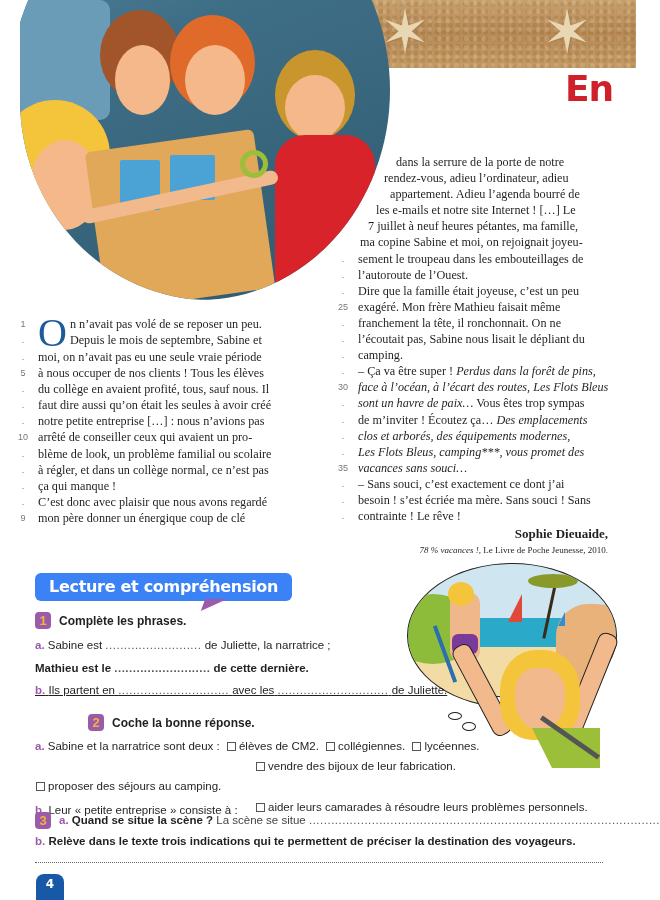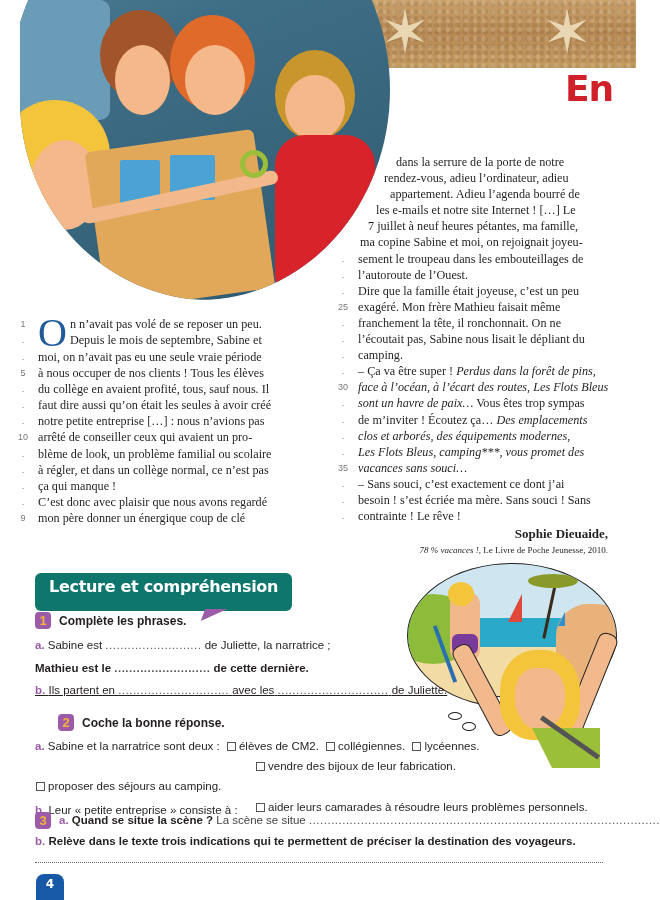--- a/index.html
+++ b/index.html
@@ -50,22 +50,22 @@
     .dropcap {
       float: left; font-size: 40px; line-height: 32px; color: #1f5a9a;
       margin-right: 3px; margin-top: 1px; font-family: "Liberation Serif", serif;
     }
     .it { font-style: italic; }
     .author { text-align: right; font-weight: bold; font-size: 13px; margin-top: 2px; }
     .source { text-align: right; font-size: 9px; font-style: normal; }
 
     
     .section-bubble {
-      position: absolute; left: 35px; top: 573px; height: 38px; padding: 0 14px;
-      background: #0f766e; border-radius: 6px;
+      position: absolute; left: 35px; top: 573px; height: 28px; padding: 0 14px;
+      background: #3b82f6; border-radius: 6px;
       color: #fff; font-family: "DejaVu Sans", sans-serif; font-size: 16px; font-weight: bold;
       line-height: 28px; letter-spacing: -0.3px;
     }
     .section-bubble::after {
       content: ""; position: absolute; left: 168px; bottom: -10px;
       border-left: 0 solid transparent; border-right: 22px solid transparent;
       border-top: 12px solid #9b5ba8; transform: skewX(-20deg);
     }
 
     
@@ -224,21 +224,21 @@
 <div class="ex" style="left:35px;top:639px;">
   <span class="letter">a.</span> <span>Sabine est</span> <span class="blank">..........................</span> <span>de Juliette, la narratrice ;</span>
 </div>
 <div class="ex" style="left:35px;top:662px;font-weight:bold;">
   <span>Mathieu est le</span> <span class="blank">..........................</span> <span>de cette dernière.</span>
 </div>
 <div class="ex" style="left:35px;top:684px;text-decoration:underline;">
   <span class="letter">b.</span> <span>Ils partent en</span> <span class="blank">..............................</span> <span>avec les</span> <span class="blank">..............................</span> <span>de Juliette.</span>
 </div>
 
-<div class="ex" style="left:22px;top:714px;padding-left:36px;">
+<div class="ex" style="left:52px;top:714px;padding-left:36px;">
   <span class="badge">2</span><span class="ex-title">Coche la bonne réponse.</span>
 </div>
 <div class="ex" style="left:35px;top:740px;">
   <span class="letter">a.</span> <span>Sabine et la narratrice sont deux :</span>
   <span class="chk"></span><span>élèves de CM2.</span>
   <span class="chk"></span><span>collégiennes.</span>
   <span class="chk"></span><span>lycéennes.</span>
 </div>
 <div class="ex" style="left:35px;top:804px;">
   <span class="letter">b.</span> <span>Leur « petite entreprise » consiste à :</span>

